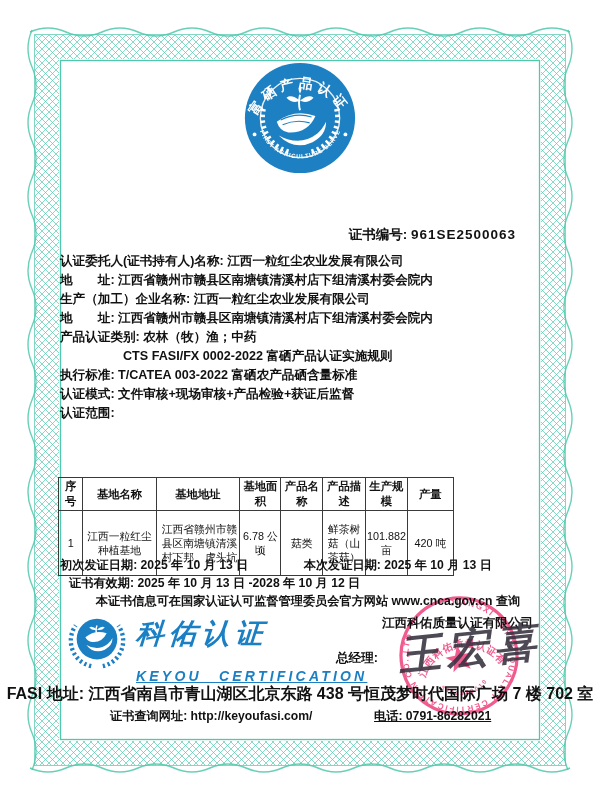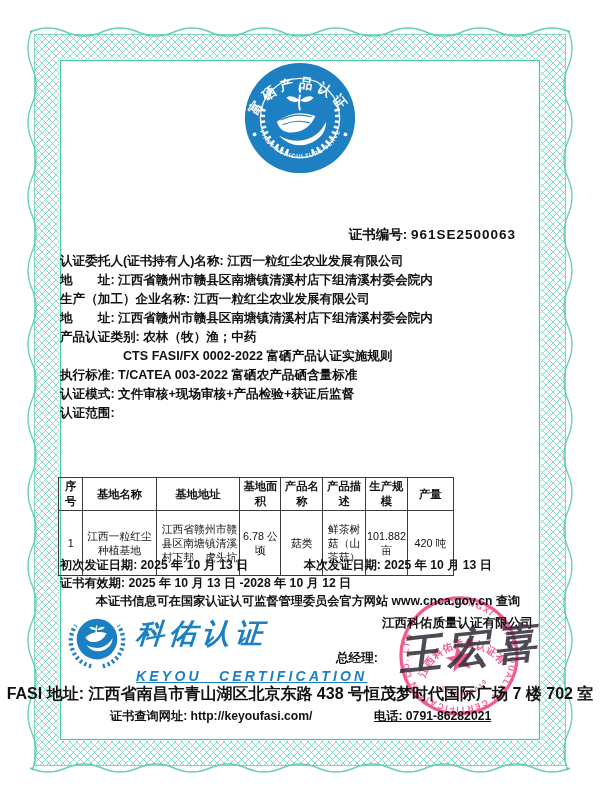--- a/index.html
+++ b/index.html
@@ -22,21 +22,21 @@
                table-layout:fixed;margin-top:36px;}
   .scope-table th,.scope-table td{border:1px solid #3a3a3a;text-align:center;
                font-size:10.8px;padding:1px 1px;overflow:hidden;}
   .scope-table th{font-weight:bold;height:26px;font-size:11.3px;}
   .scope-table td{height:62px;line-height:14px;}
   .scope-table td.addr{text-align:right;padding:0 2px;}
 
   .compliance{position:absolute;left:60px;top:538px;width:490px;font-size:11.8px;font-weight:bold;}
   .dates{position:absolute;left:60px;top:557px;width:482px;font-size:12.2px;font-weight:bold;}
   .dates .d2{margin-left:52px;}
-  .validity{position:absolute;left:60px;top:575px;font-size:12.2px;font-weight:bold;}
+  .validity{position:absolute;left:60px;top:575px;font-size:12.2px;font-weight:bold;padding-left:9px;}
   .cnca{position:absolute;left:0;top:593px;width:600px;text-align:center;
         font-size:12.2px;font-weight:bold;padding-left:8px;}
 
   .keyou-logo{position:absolute;left:66px;top:610px;width:62px;height:62px;}
   .keyou-text{position:absolute;left:136px;top:615px;color:#1b7fc4;}
   .keyou-cn{font-size:28px;font-weight:bold;letter-spacing:5px;font-style:italic;
             transform:skewX(-4deg);}
   .keyou-en{font-size:14px;font-weight:bold;letter-spacing:3.2px;margin-top:15px;font-style:italic;text-decoration:underline;}
 
   .issuer-company{position:absolute;left:382px;top:615px;font-size:12.6px;font-weight:bold;}

